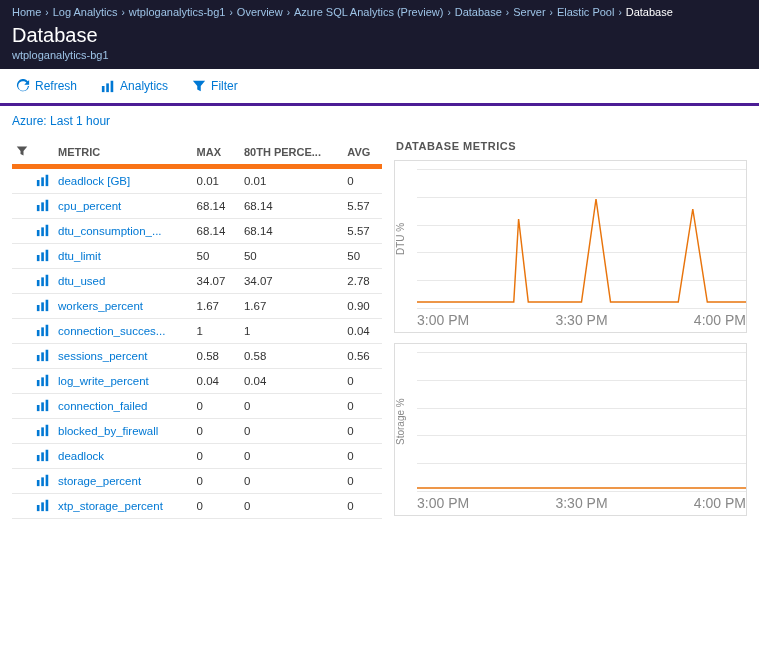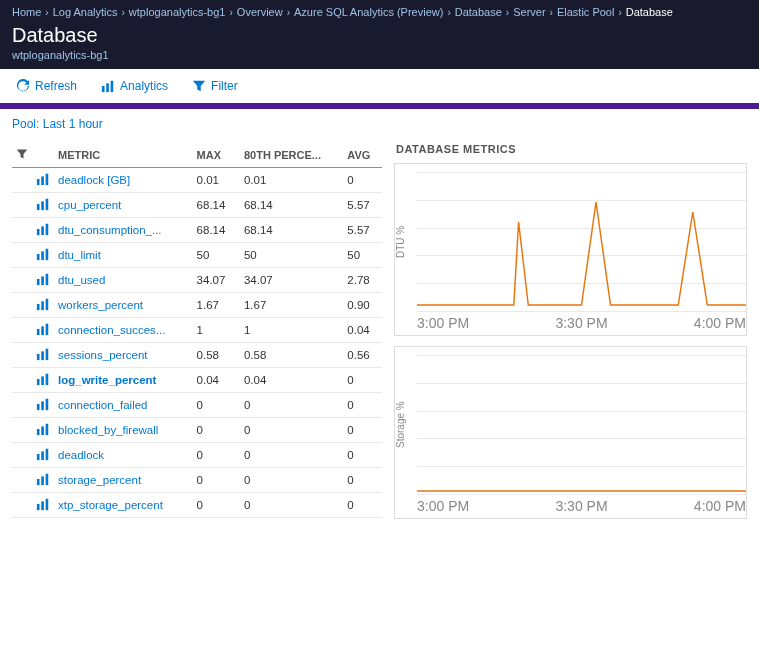--- a/index.html
+++ b/index.html
@@ -43,21 +43,21 @@
       font-size: 11px;
       color: #9dc3e6;
       padding-bottom: 8px;
     }
 
     
     .toolbar {
       display: flex;
       align-items: flex-end;
       padding: 8px 12px;
-      border-bottom: 6px solid #4c1d95;
+      border-bottom: 3px solid #4c1d95;
       background: #fff;
       gap: 16px;
     }
     .toolbar-btn {
       display: flex;
       align-items: center;
       gap: 5px;
       color: #0078d4;
       background: none;
       border: none;
@@ -86,21 +86,21 @@
     .table-section {
       flex: 0 0 370px;
       min-width: 0;
     }
     .metrics-table {
       width: 100%;
       border-collapse: collapse;
       font-size: 11.5px;
     }
     .metrics-table thead tr {
-      border-bottom: 1px solid #f97316;
+      border-bottom: 5px solid #f97316;
     }
     .metrics-table th {
       text-align: left;
       padding: 5px 6px;
       font-weight: 600;
       color: #555;
       font-size: 11px;
       white-space: nowrap;
       overflow: hidden;
       text-overflow: ellipsis;
@@ -229,21 +229,21 @@
   </button>
   <button class="toolbar-btn">
     <svg viewBox="0 0 16 16" fill="#0078d4">
       <path d="M1 2h14l-5 6v6l-4-2V8z"></path>
     </svg>
     <span>Filter</span>
   </button>
 </div>
 
 <div class="time-filter">
-  <span>Pool:</span>
+  <span>Azure:</span>
   <span style="color:#0078d4;cursor:pointer;">Last 1 hour</span>
 </div>
 
 <div class="main-content">
 
   <div class="table-section">
     <table class="metrics-table">
       <thead>
         <tr>
           <th class="filter-icon-cell">
@@ -355,21 +355,21 @@
             <td>0.58</td>
             <td>0.56</td>
           </tr>
           <tr>
             <td class="filter-icon-cell"></td>
             <td class="icon-cell"><svg width="14" height="14" viewBox="0 0 16 16">
                 <rect x="1" y="8" width="3" height="7" fill="#0078d4"></rect>
                 <rect x="6" y="5" width="3" height="10" fill="#0078d4"></rect>
                 <rect x="11" y="2" width="3" height="13" fill="#0078d4"></rect>
               </svg></td>
-            <td style="color: rgb(0, 120, 212); cursor: pointer; font-weight: bold;">log_write_percent</td>
+            <td style="color: rgb(0, 120, 212); cursor: pointer;">log_write_percent</td>
             <td>0.04</td>
             <td>0.04</td>
             <td>0</td>
           </tr>
           <tr>
             <td class="filter-icon-cell"></td>
             <td class="icon-cell"><svg width="14" height="14" viewBox="0 0 16 16">
                 <rect x="1" y="8" width="3" height="7" fill="#0078d4"></rect>
                 <rect x="6" y="5" width="3" height="10" fill="#0078d4"></rect>
                 <rect x="11" y="2" width="3" height="13" fill="#0078d4"></rect>

